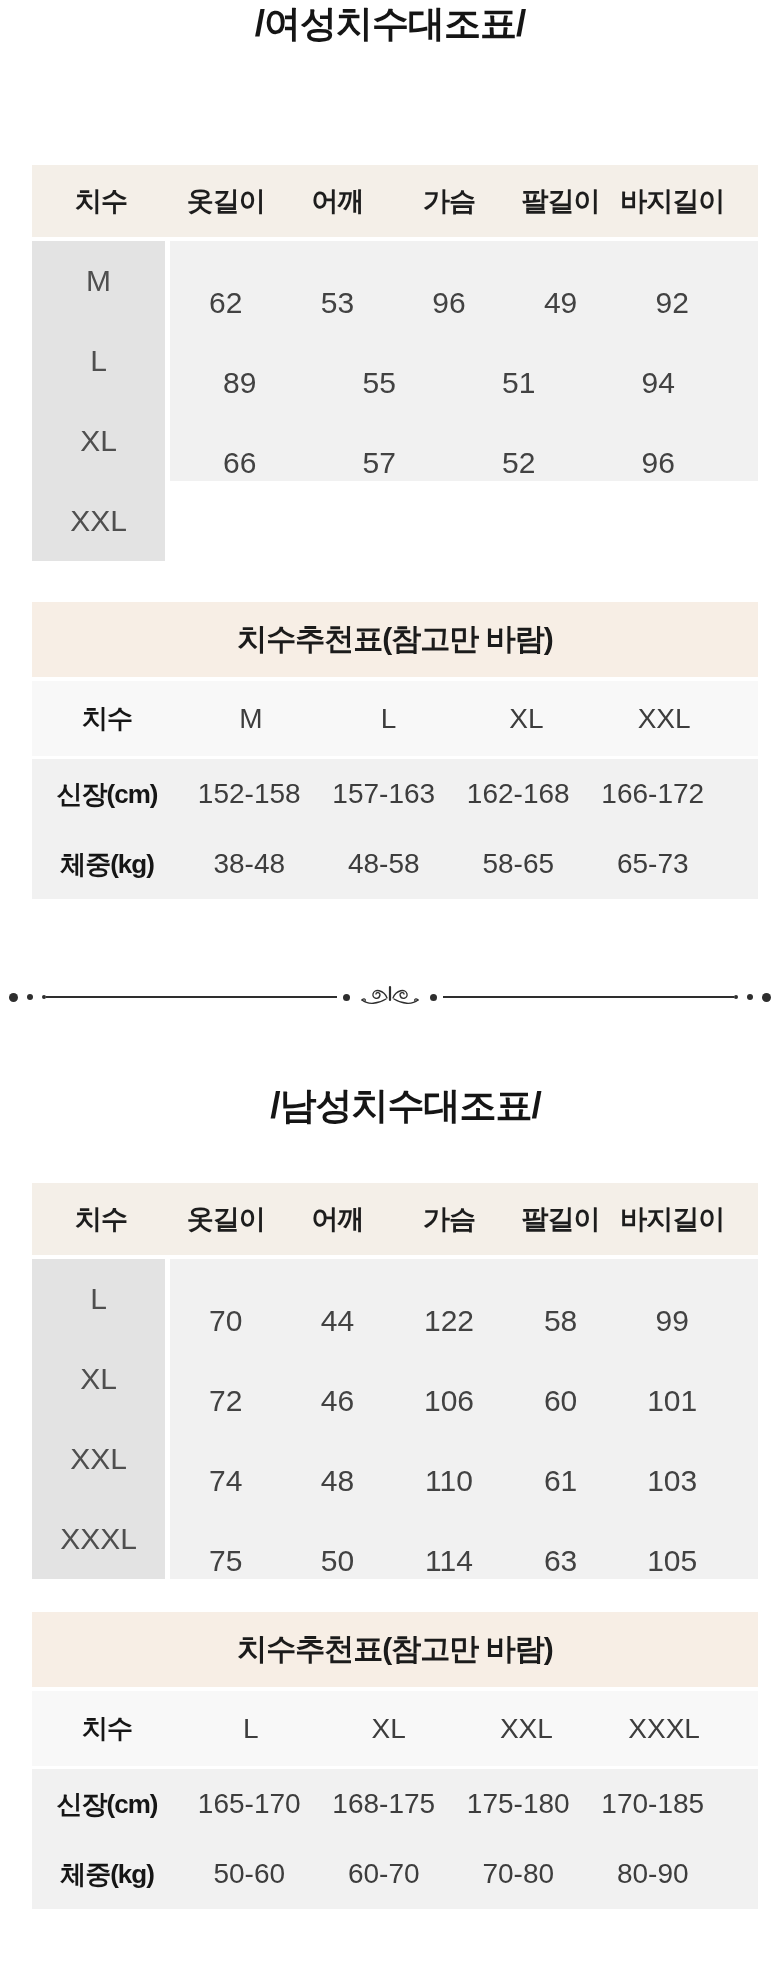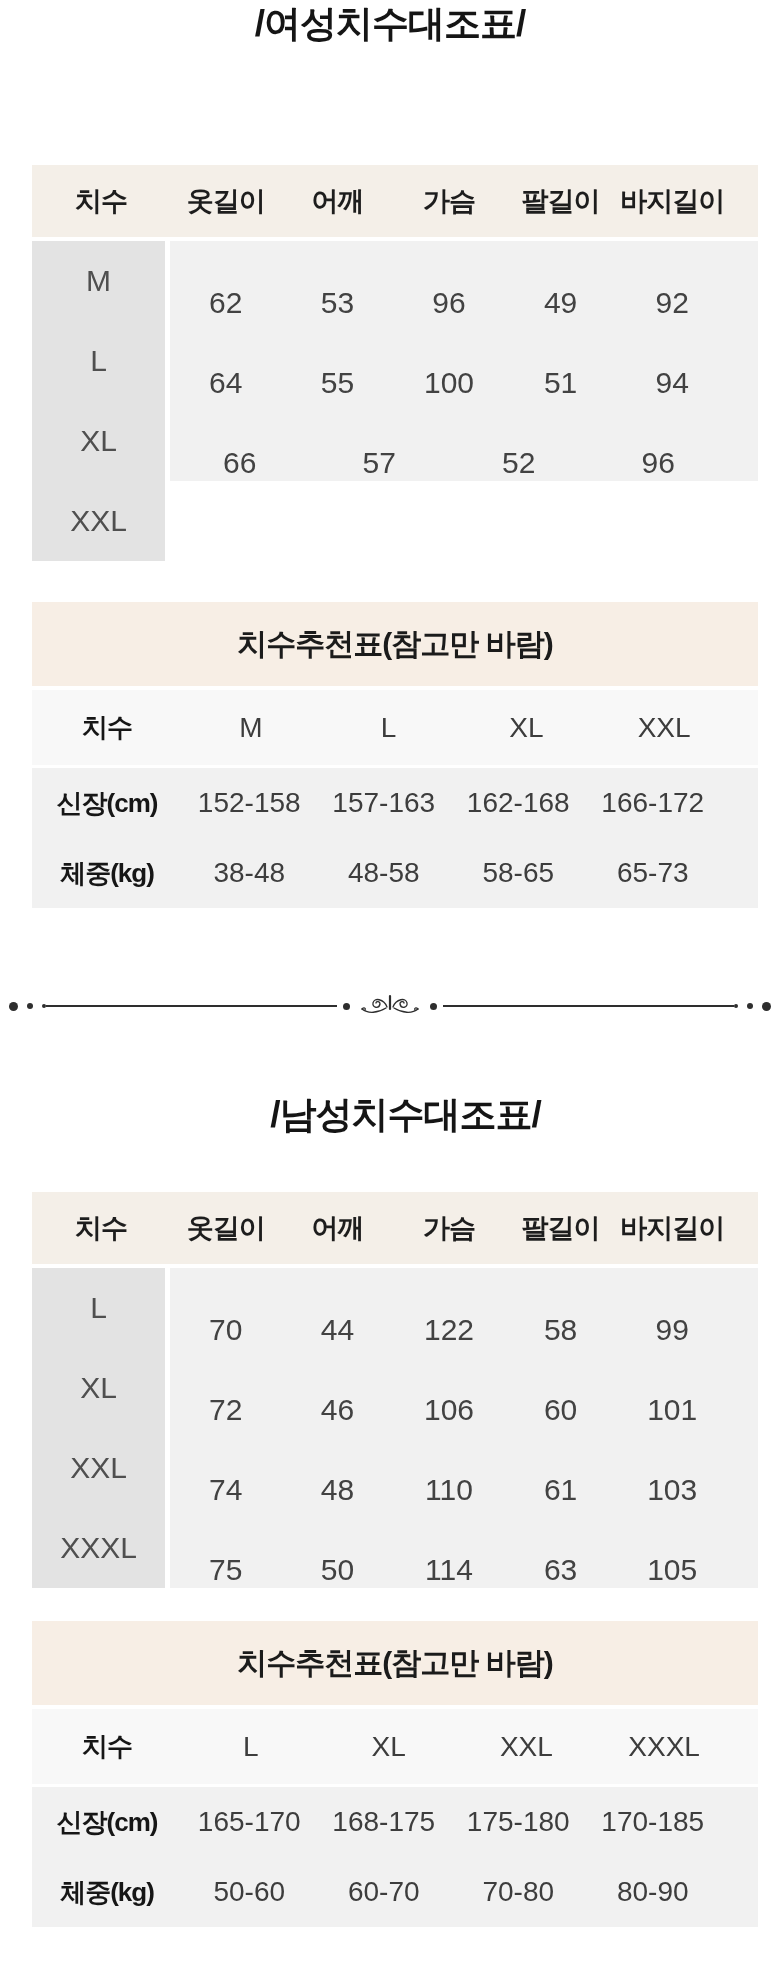--- a/index.html
+++ b/index.html
@@ -53,21 +53,21 @@
   .sz-row .c {
     flex: 1;
     display: flex; align-items: center; justify-content: center;
     font-size: 30px; font-weight: 400; color: #424242; margin-top: 44px;
   }
 
   
   .reco { margin: 41px 22px 0 32px; }
   .reco.men { margin-top: 33px; }
   .reco-banner {
-    height: 84px;
+    height: 75px;
     background: #f7eee5;
     display: flex; align-items: center; justify-content: center;
     font-size: 30px; font-weight: 700; color: #1b1b1b;
     letter-spacing: -1px;
   }
   .reco-sizes {
     height: 75px; margin-top: 4px;
     background: #f8f8f8;
     display: flex; align-items: stretch; padding-right: 25px;
   }
@@ -125,23 +125,22 @@
           <div class="c">62</div>
           <div class="c">53</div>
           <div class="c">96</div>
           <div class="c">49</div>
           <div class="c">92</div>
         </div>
       </div>
       <div class="sz-row">
         <div class="c0">L</div>
         <div class="cells">
-          <div class="c">64</div>
+          <div class="c">89</div>
           <div class="c">55</div>
-          <div class="c">100</div>
           <div class="c">51</div>
           <div class="c">94</div>
         </div>
       </div>
       <div class="sz-row">
         <div class="c0">XL</div>
         <div class="cells">
           <div class="c">66</div>
           <div class="c">57</div>
           <div class="c">52</div>

